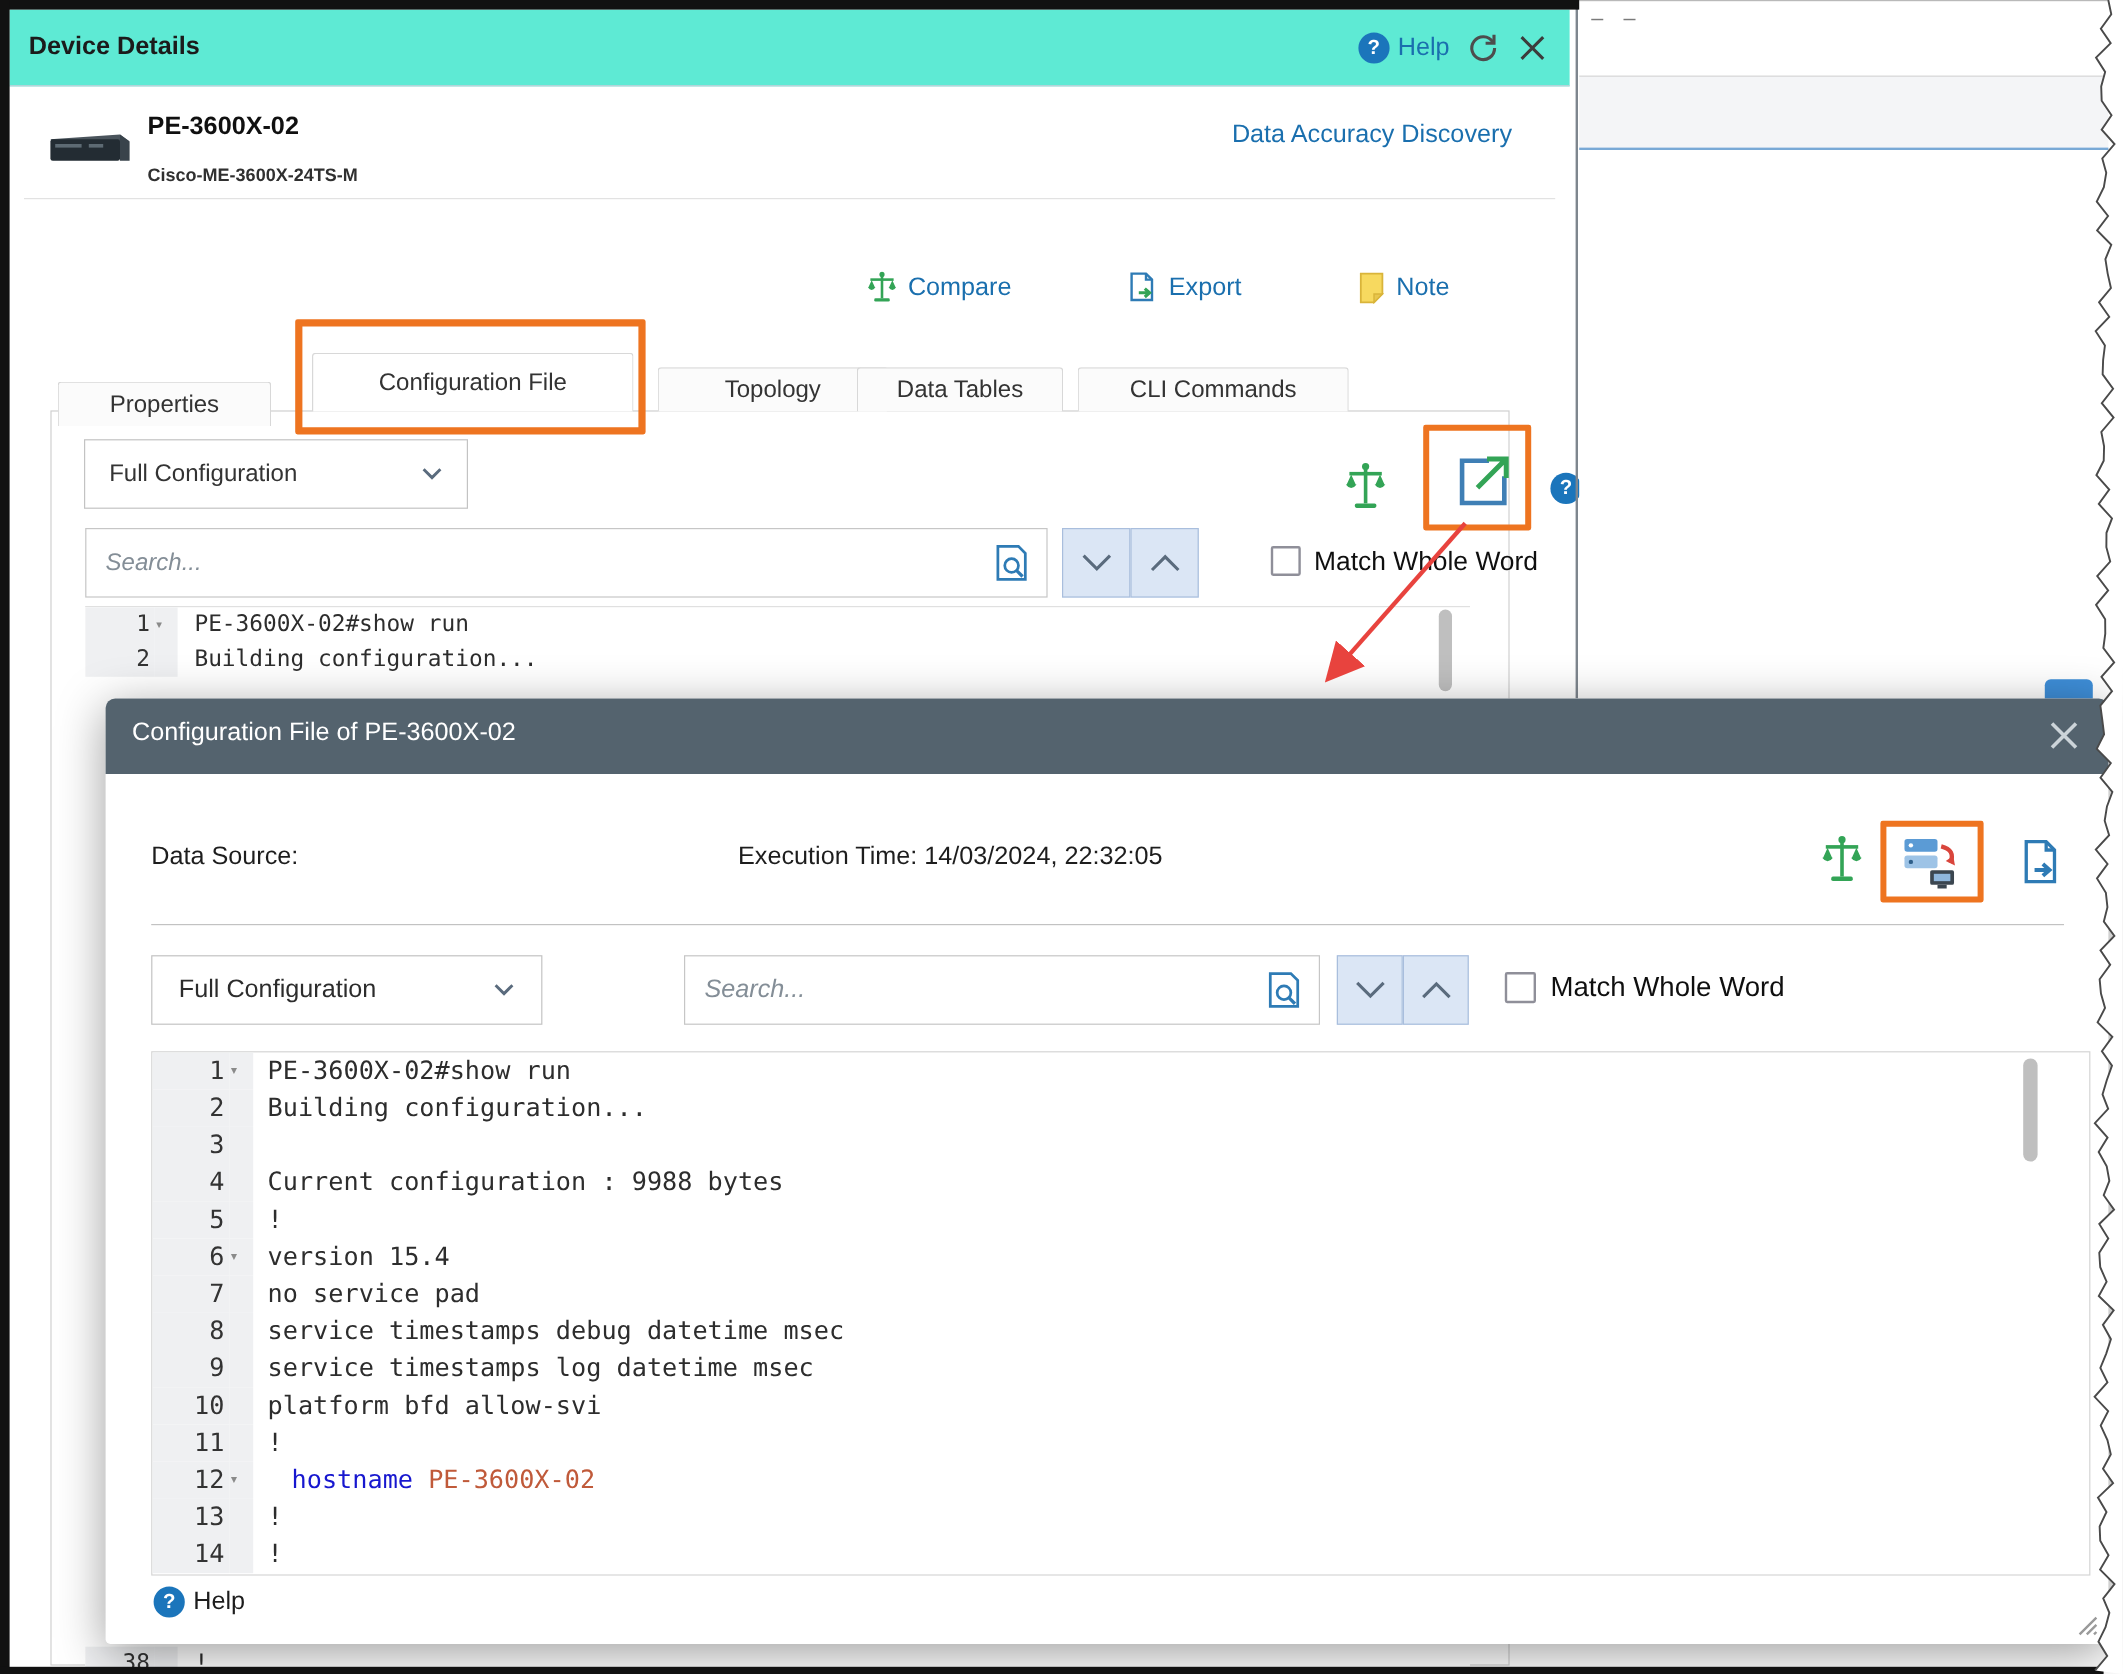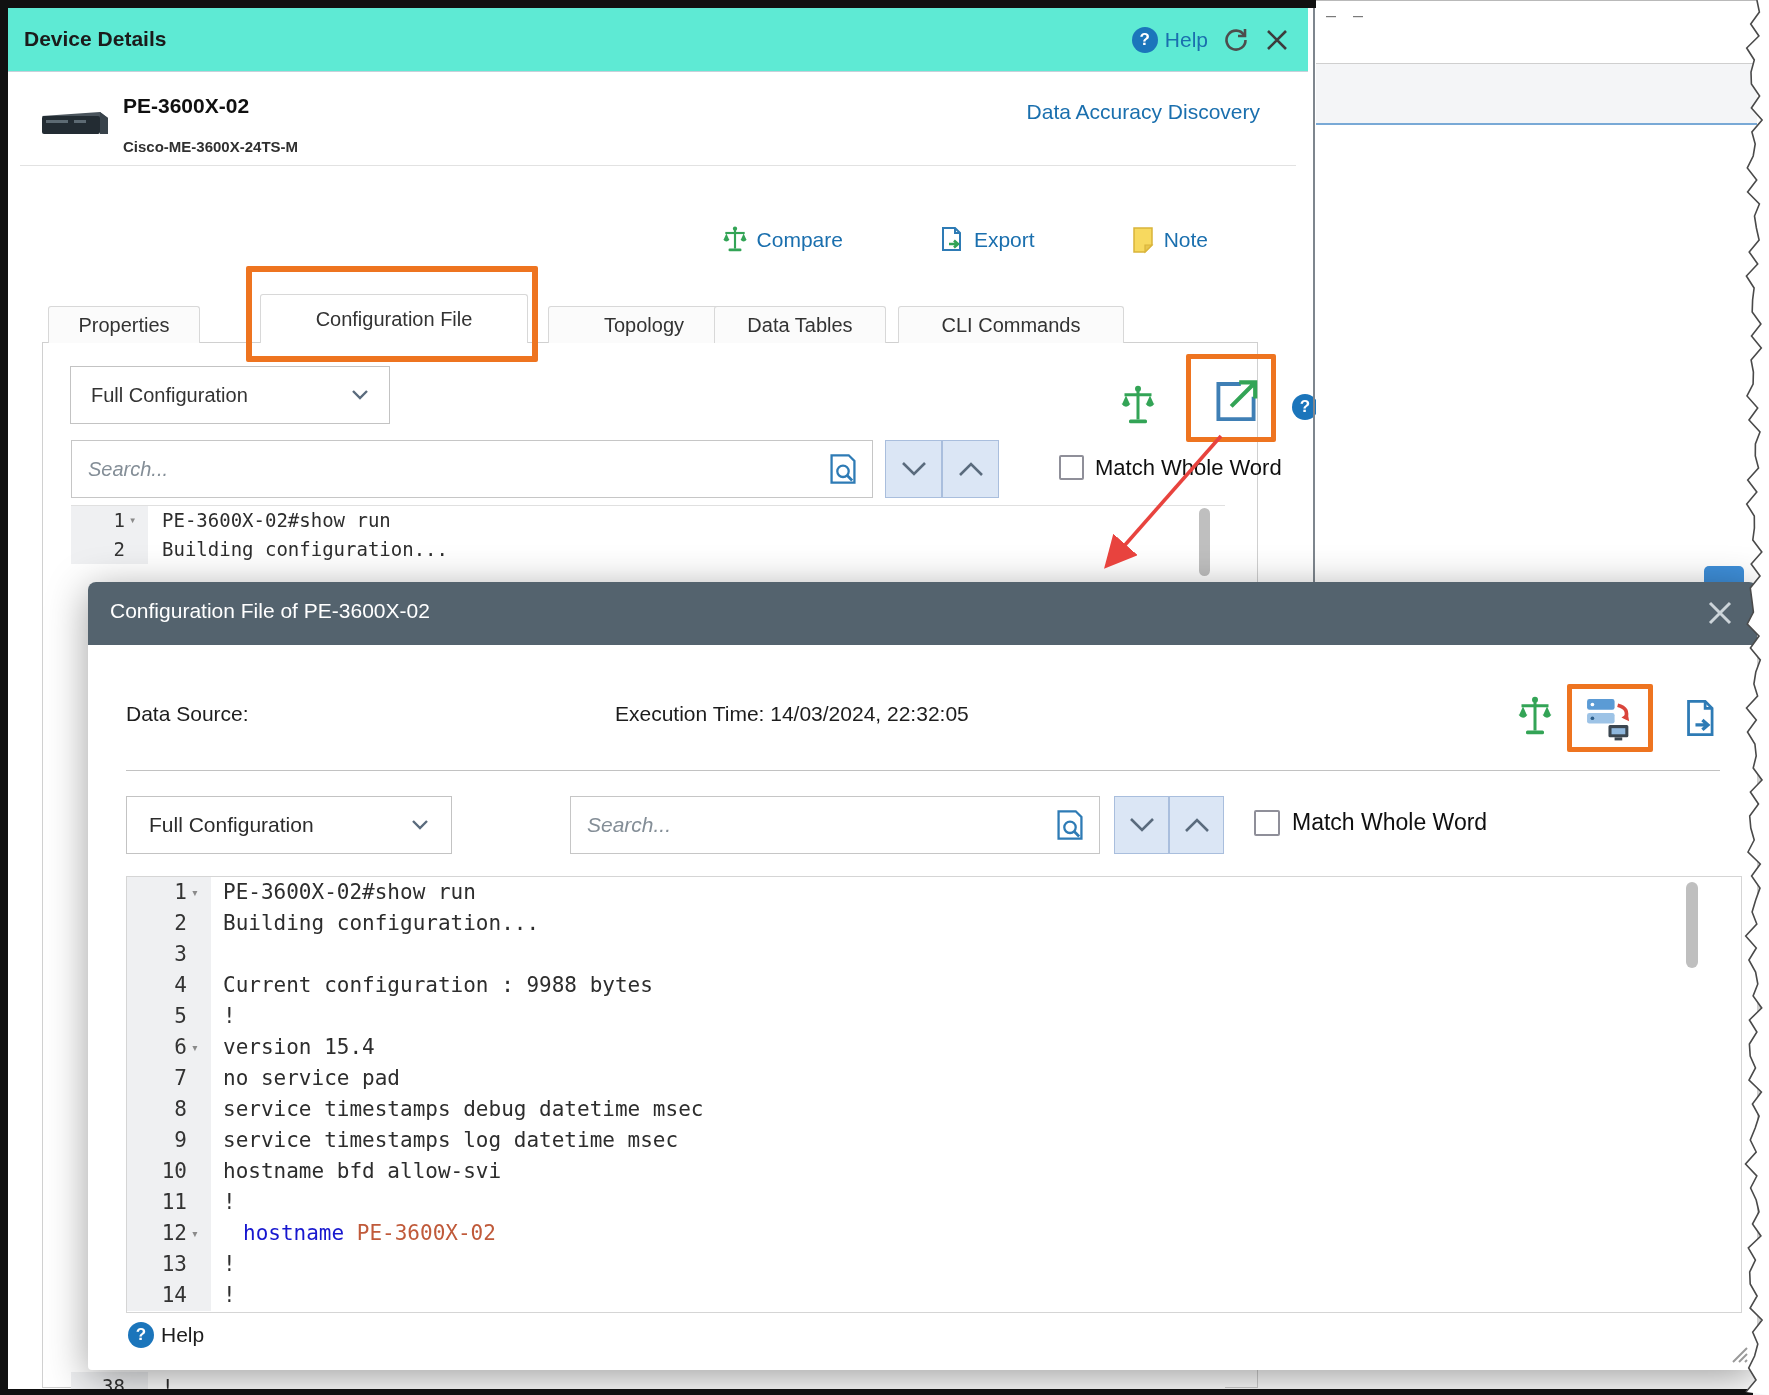--- a/index.html
+++ b/index.html
@@ -206,21 +206,21 @@
         </div>
       </div>
 
     <div class="abs" style="left:63px; top:1364px; width:1154px; height:25px; overflow:hidden; font-family:'DejaVu Sans Mono', monospace;">
       <div class="code-row">
         <div class="gut" style="width:58px; height:29px; padding-right:4px; font-size:19px; line-height:29px;">38</div>
         <div class="foldcol" style="width:19px; height:29px;"></div>
         <div class="codetxt" style="padding-left:14px; font-size:19px; line-height:29px;">!</div>
       </div>
     </div>
-  <div class="tab" style="left: 40px; width: 152px; top: 298px; height: 37px;">
+  <div class="tab" style="left: 40px; width: 178px; top: 310px; height: 37px;">
         <span>Properties</span>
       </div>
       <div class="tab active" style="left: 252px; width: 268px; top: 286px; height: 49px;">
         <span>Configuration File</span>
       </div>
       <div class="tab" style="left: 540px; width: 192px; top: 298px; height: 37px;">
         <span>Topology</span>
       </div>
       <div class="tab" style="left: 706px; width: 172px; top: 298px; height: 37px;">
         <span>Data Tables</span>
@@ -360,21 +360,21 @@
           <div class="codetxt"><span>service timestamps debug datetime msec</span></div>
         </div>
         <div class="code-row">
           <div class="gut">9</div>
           <div class="foldcol"></div>
           <div class="codetxt"><span>service timestamps log datetime msec</span></div>
         </div>
         <div class="code-row">
           <div class="gut">10</div>
           <div class="foldcol"></div>
-          <div class="codetxt"><span>hostname bfd allow-svi</span></div>
+          <div class="codetxt"><span>platform bfd allow-svi</span></div>
         </div>
         <div class="code-row">
           <div class="gut">11</div>
           <div class="foldcol"></div>
           <div class="codetxt"><span>!</span></div>
         </div>
         <div class="code-row">
           <div class="gut">12</div>
           <div class="foldcol">▾</div>
           <div class="codetxt"><span class="kw">hostname</span><span class="val"> PE-3600X-02</span></div>

